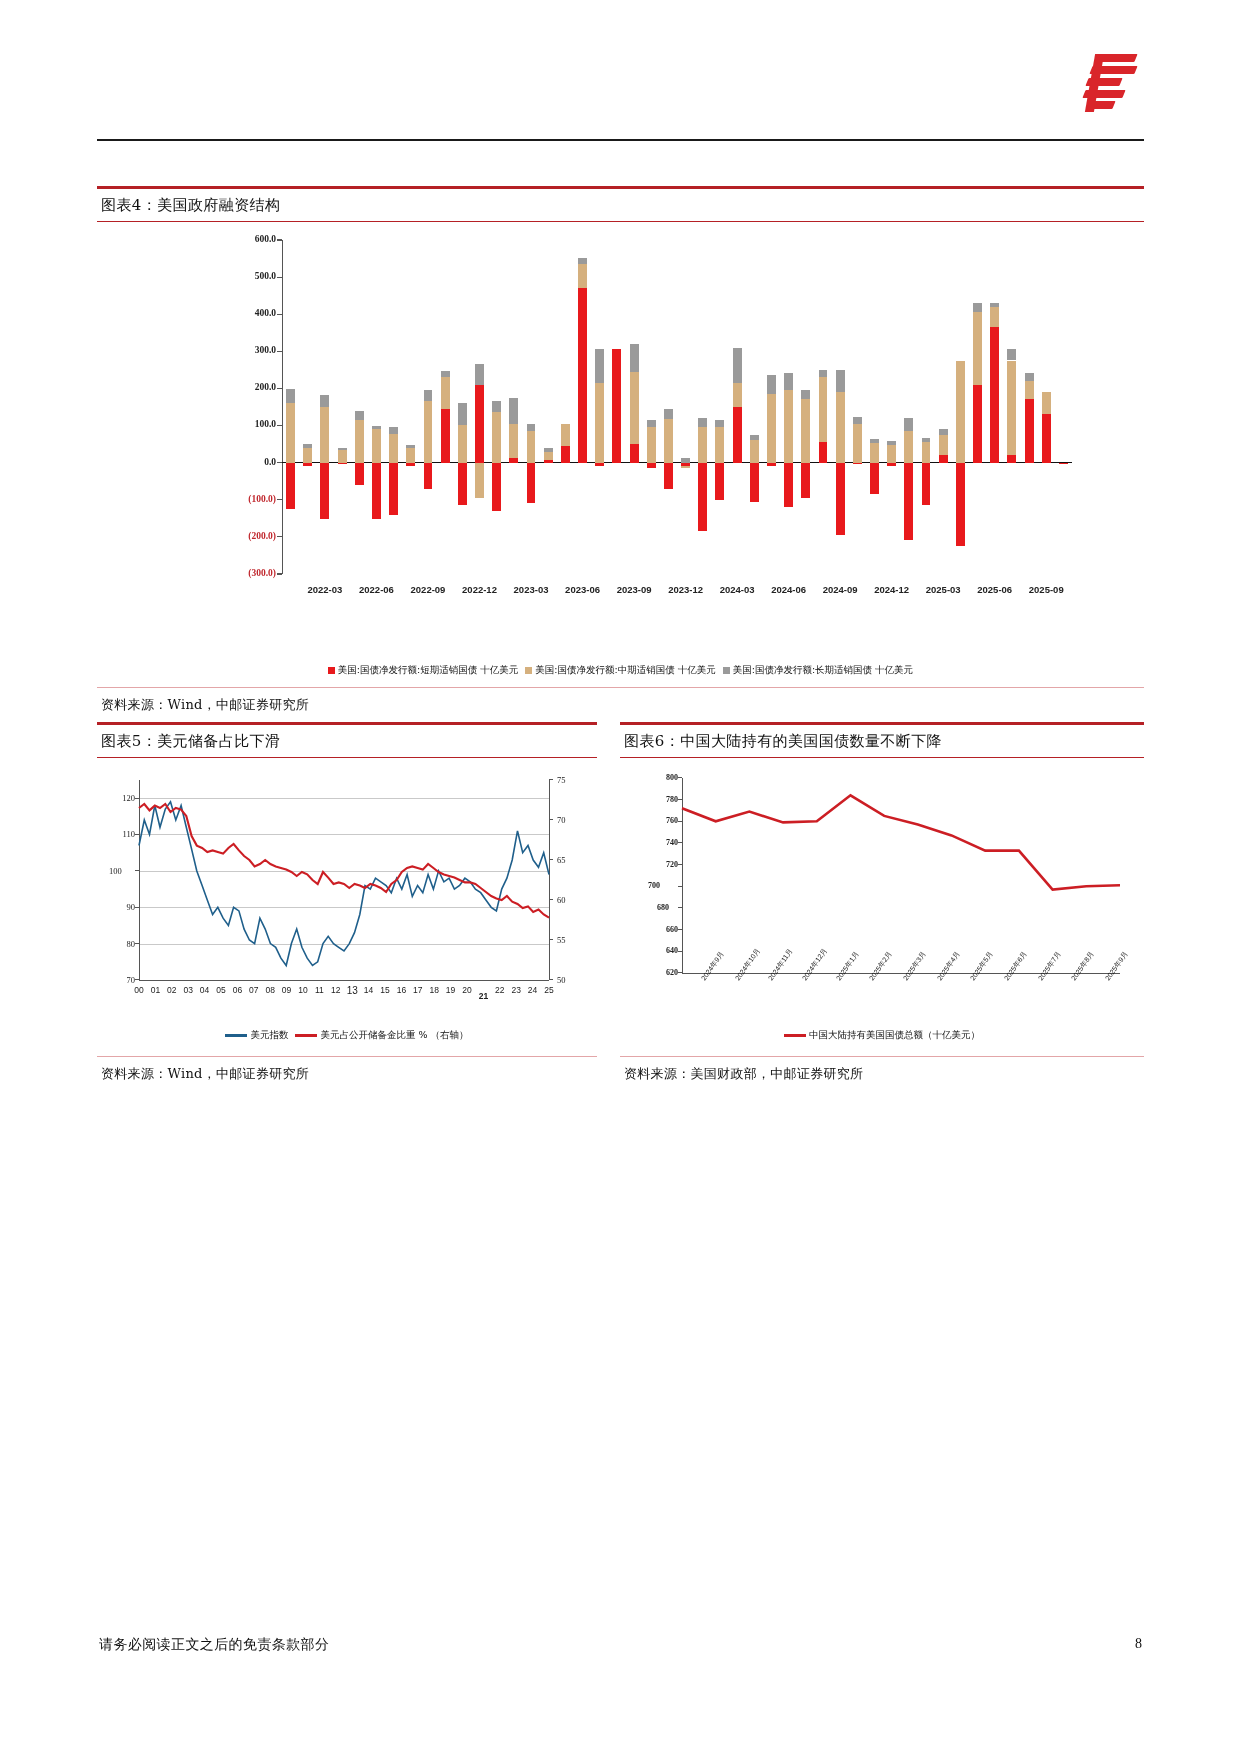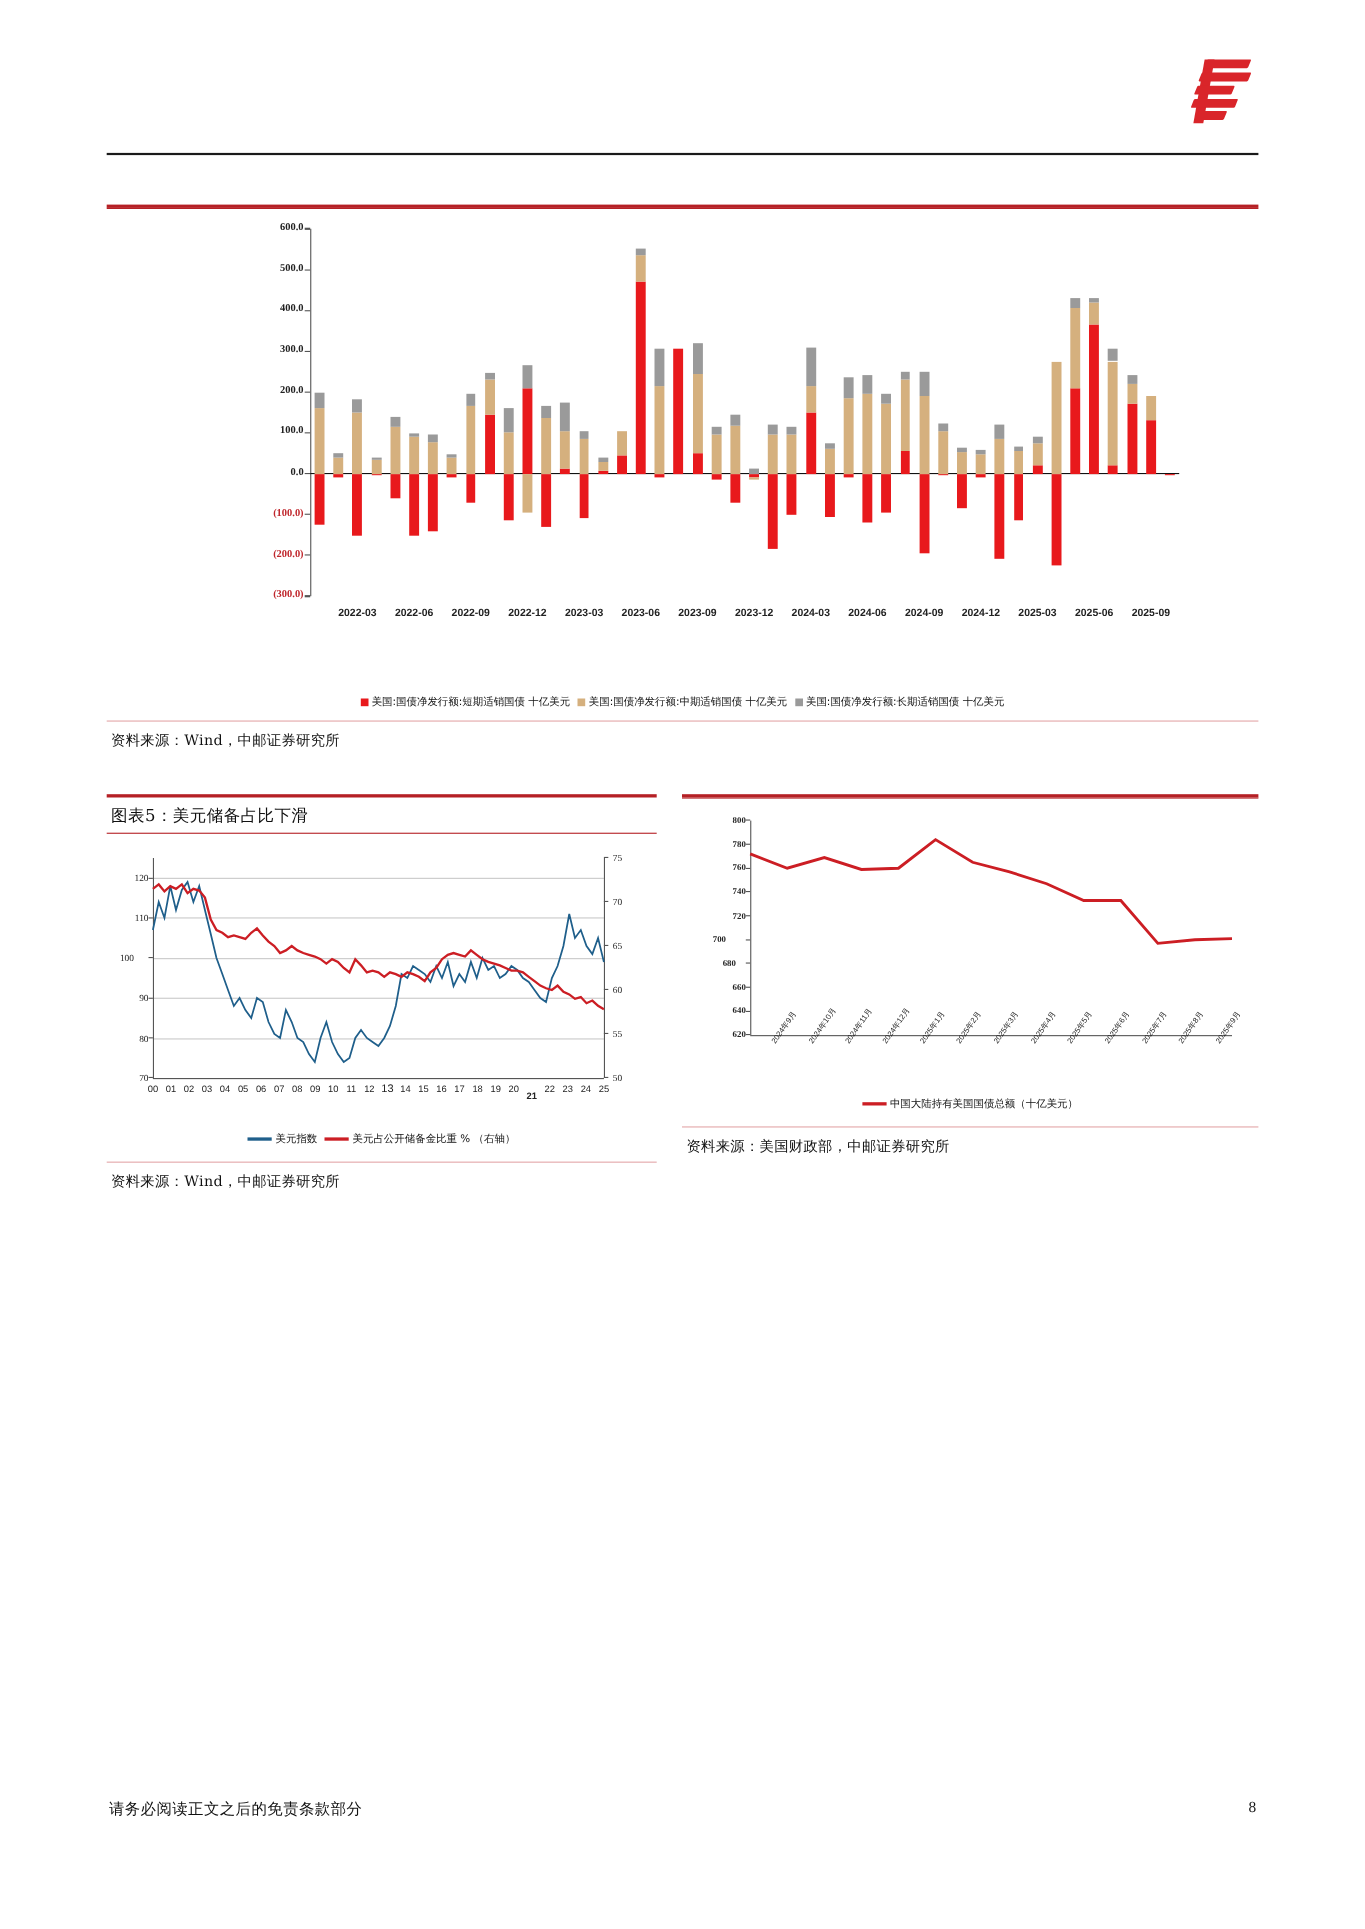--- a/index.html
+++ b/index.html
@@ -121,20 +121,21 @@
         <div class="bar b3"></div>
         <div class="bar b4"></div>
         <div class="bar b5"></div>
       </div>
     </div>
   </div>
   <div class="header-rule"></div>
 
   <div class="exhibit" style="left:97px; top:186px; width:1047px;">
     <div class="ex-top-rule"></div>
+    <div class="ex-title">图表4：美国政府融资结构</div>
     <div class="ex-mid-rule"></div>
 
     <div class="plot" id="chart4" style="height:440px; position:relative;">
         <div class="axis-lbl" style="left:133px; top:12px; width:46px; text-align:right; font-weight:bold; font-size:9.5px;">600.0</div>
         <div class="tick" style="left:180px; top:17.5px; width:5px; height:1.2px;"></div>
         <div class="axis-lbl" style="left:133px; top:49.11111111111111px; width:46px; text-align:right; font-weight:bold; font-size:9.5px;">500.0</div>
         <div class="tick" style="left:180px; top:54.61111111111111px; width:5px; height:1.2px;"></div>
         <div class="axis-lbl" style="left:133px; top:86.22222222222221px; width:46px; text-align:right; font-weight:bold; font-size:9.5px;">400.0</div>
         <div class="tick" style="left:180px; top:91.72222222222221px; width:5px; height:1.2px;"></div>
         <div class="axis-lbl" style="left:133px; top:123.33333333333331px; width:46px; text-align:right; font-weight:bold; font-size:9.5px;">300.0</div>
@@ -401,20 +402,21 @@
           <span>美元占公开储备金比重 %  （右轴）</span>
         </div>
       </div>
 
     <div class="ex-bot-rule" style="margin-top:14px;"></div>
     <div class="ex-source">资料来源：Wind，中邮证券研究所</div>
   </div>
 
   <div class="exhibit" style="left:620px; top:722px; width:524px;">
     <div class="ex-top-rule"></div>
+    <div class="ex-title">图表6：中国大陆持有的美国国债数量不断下降</div>
     <div class="ex-mid-rule"></div>
 
     <div class="plot" id="chart6" style="height:265px; position:relative;">
         <div class="axis-lbl" style="left:28px; top:15px; width:30px; text-align:right; font-size:8px; font-weight:bold;">800</div>
         <div class="tick" style="left:58px; top:19.5px; width:4px; height:1px;"></div>
         <div class="axis-lbl" style="left:28px; top:36.666666666666664px; width:30px; text-align:right; font-size:8px; font-weight:bold;">780</div>
         <div class="tick" style="left:58px; top:41.166666666666664px; width:4px; height:1px;"></div>
         <div class="axis-lbl" style="left:28px; top:58.33333333333333px; width:30px; text-align:right; font-size:8px; font-weight:bold;">760</div>
         <div class="tick" style="left:58px; top:62.83333333333333px; width:4px; height:1px;"></div>
         <div class="axis-lbl" style="left:28px; top:80px; width:30px; text-align:right; font-size:8px; font-weight:bold;">740</div>

